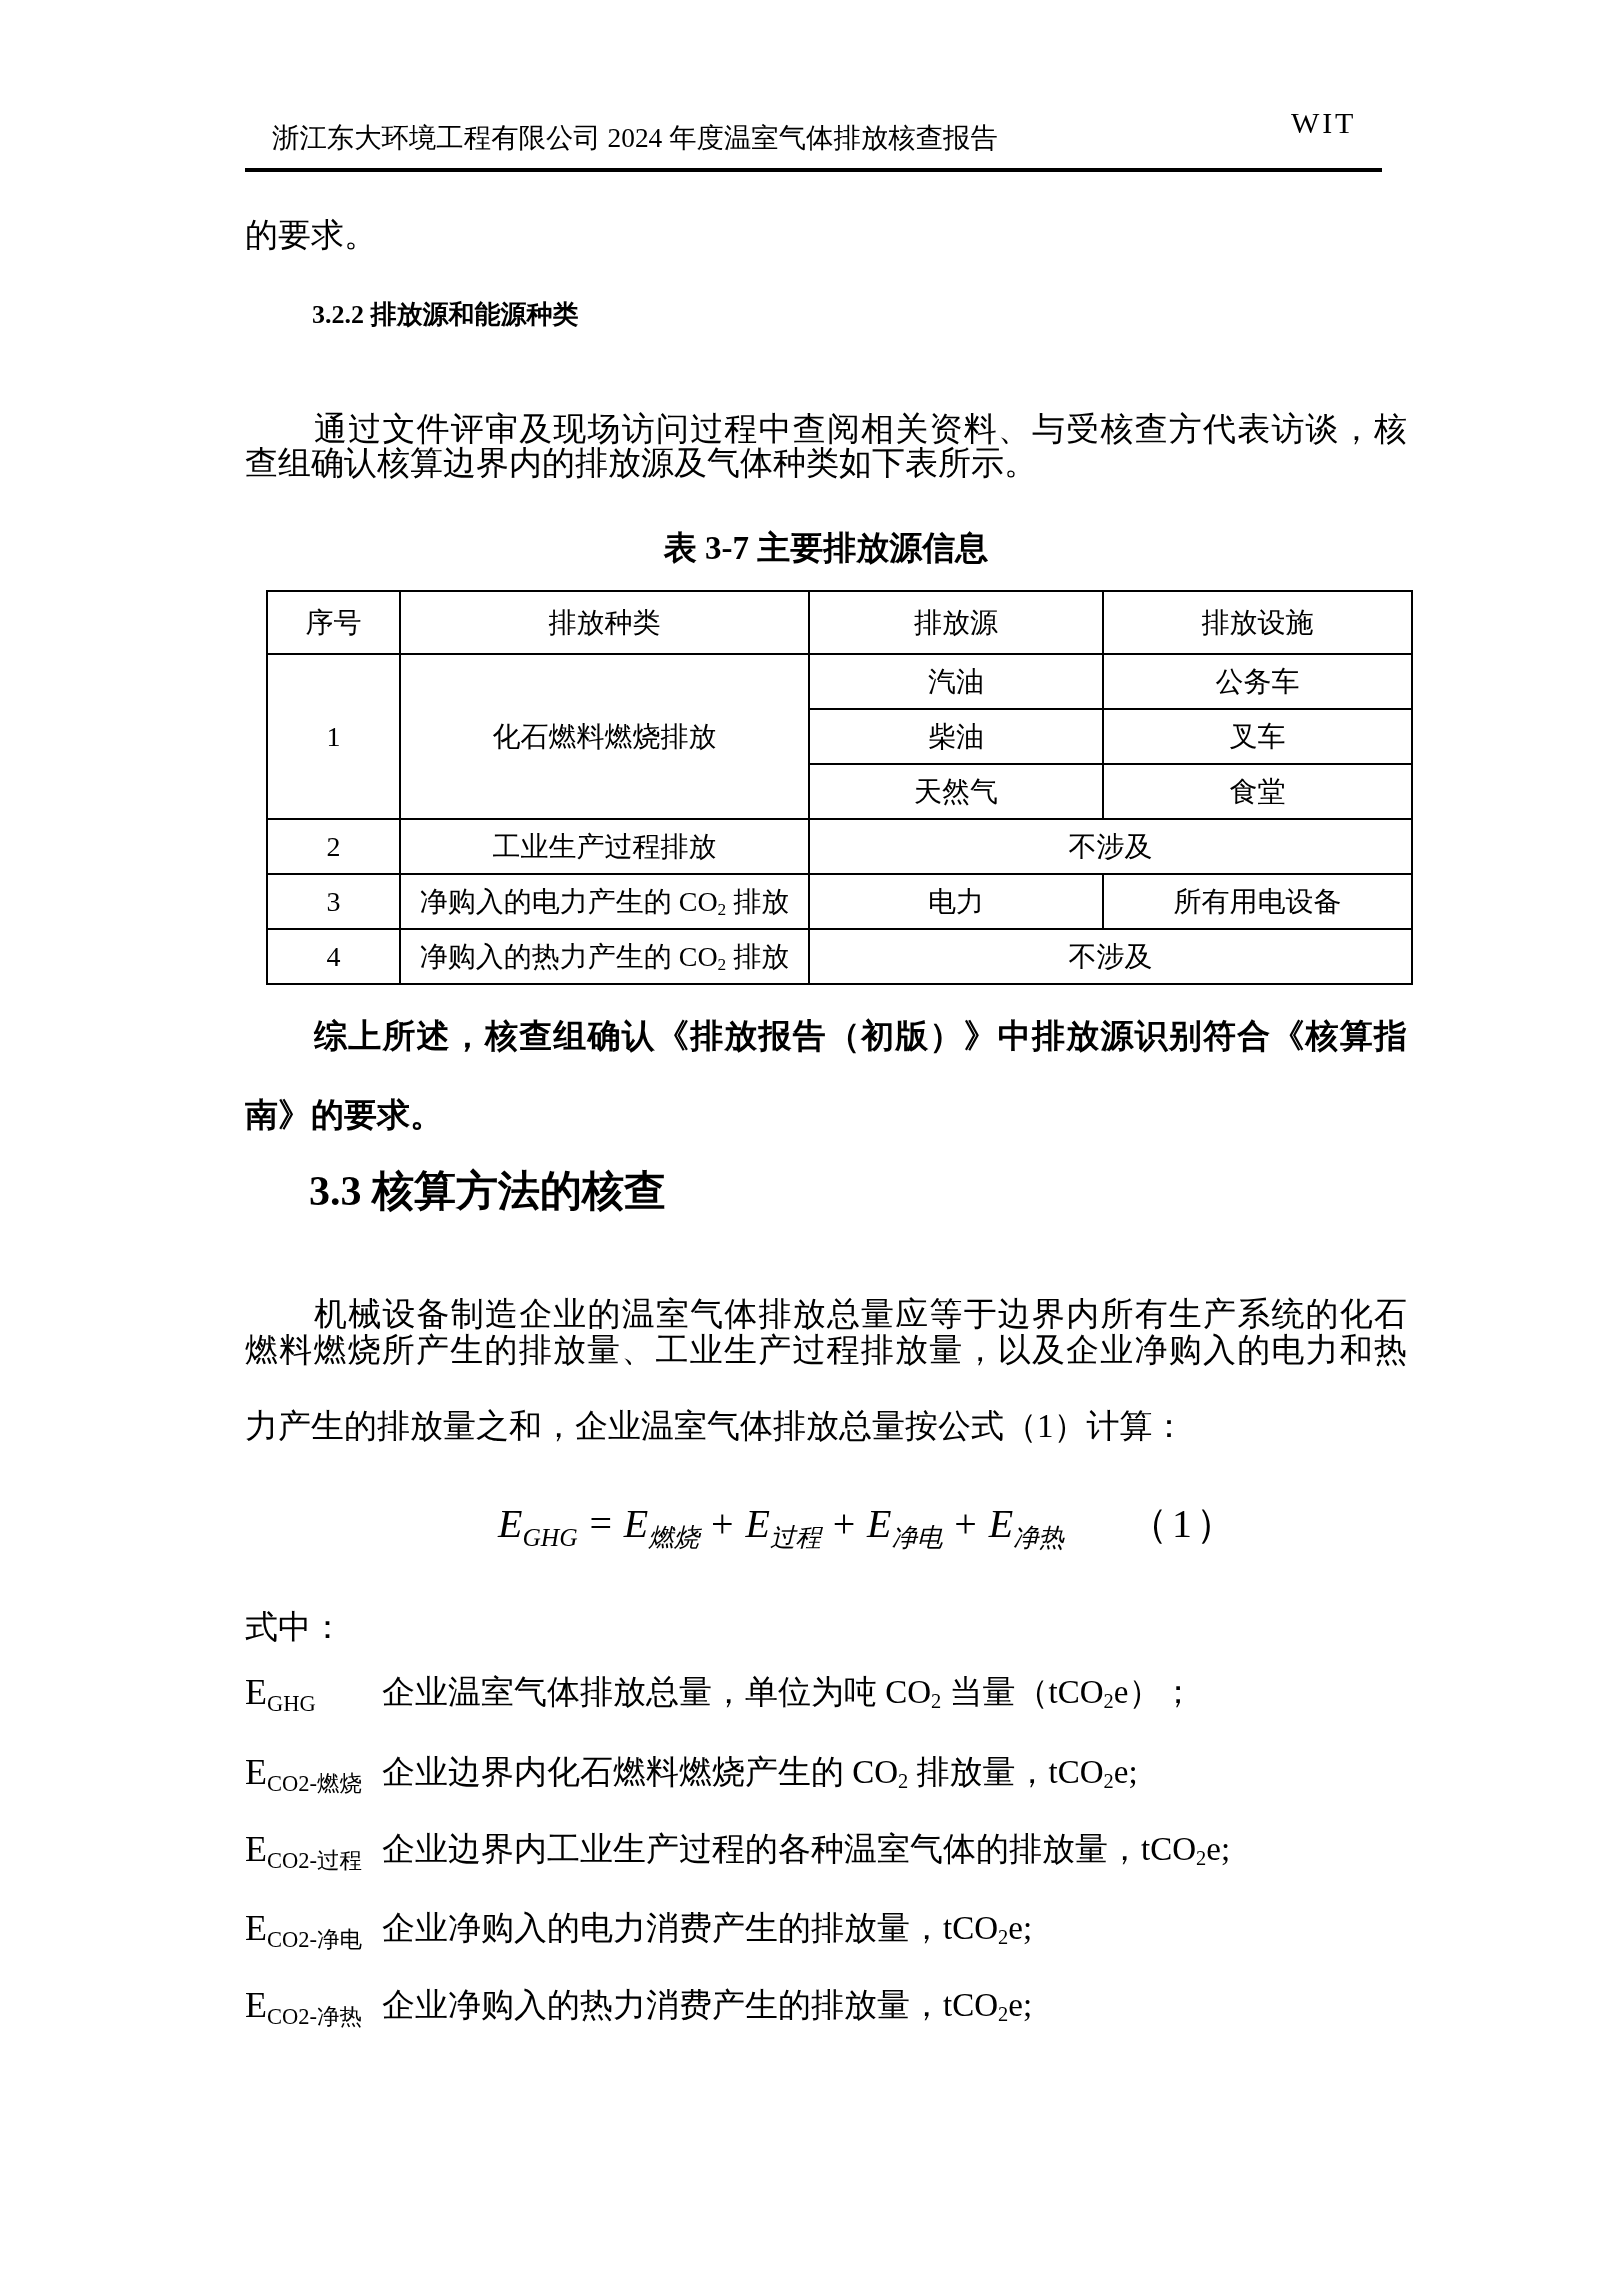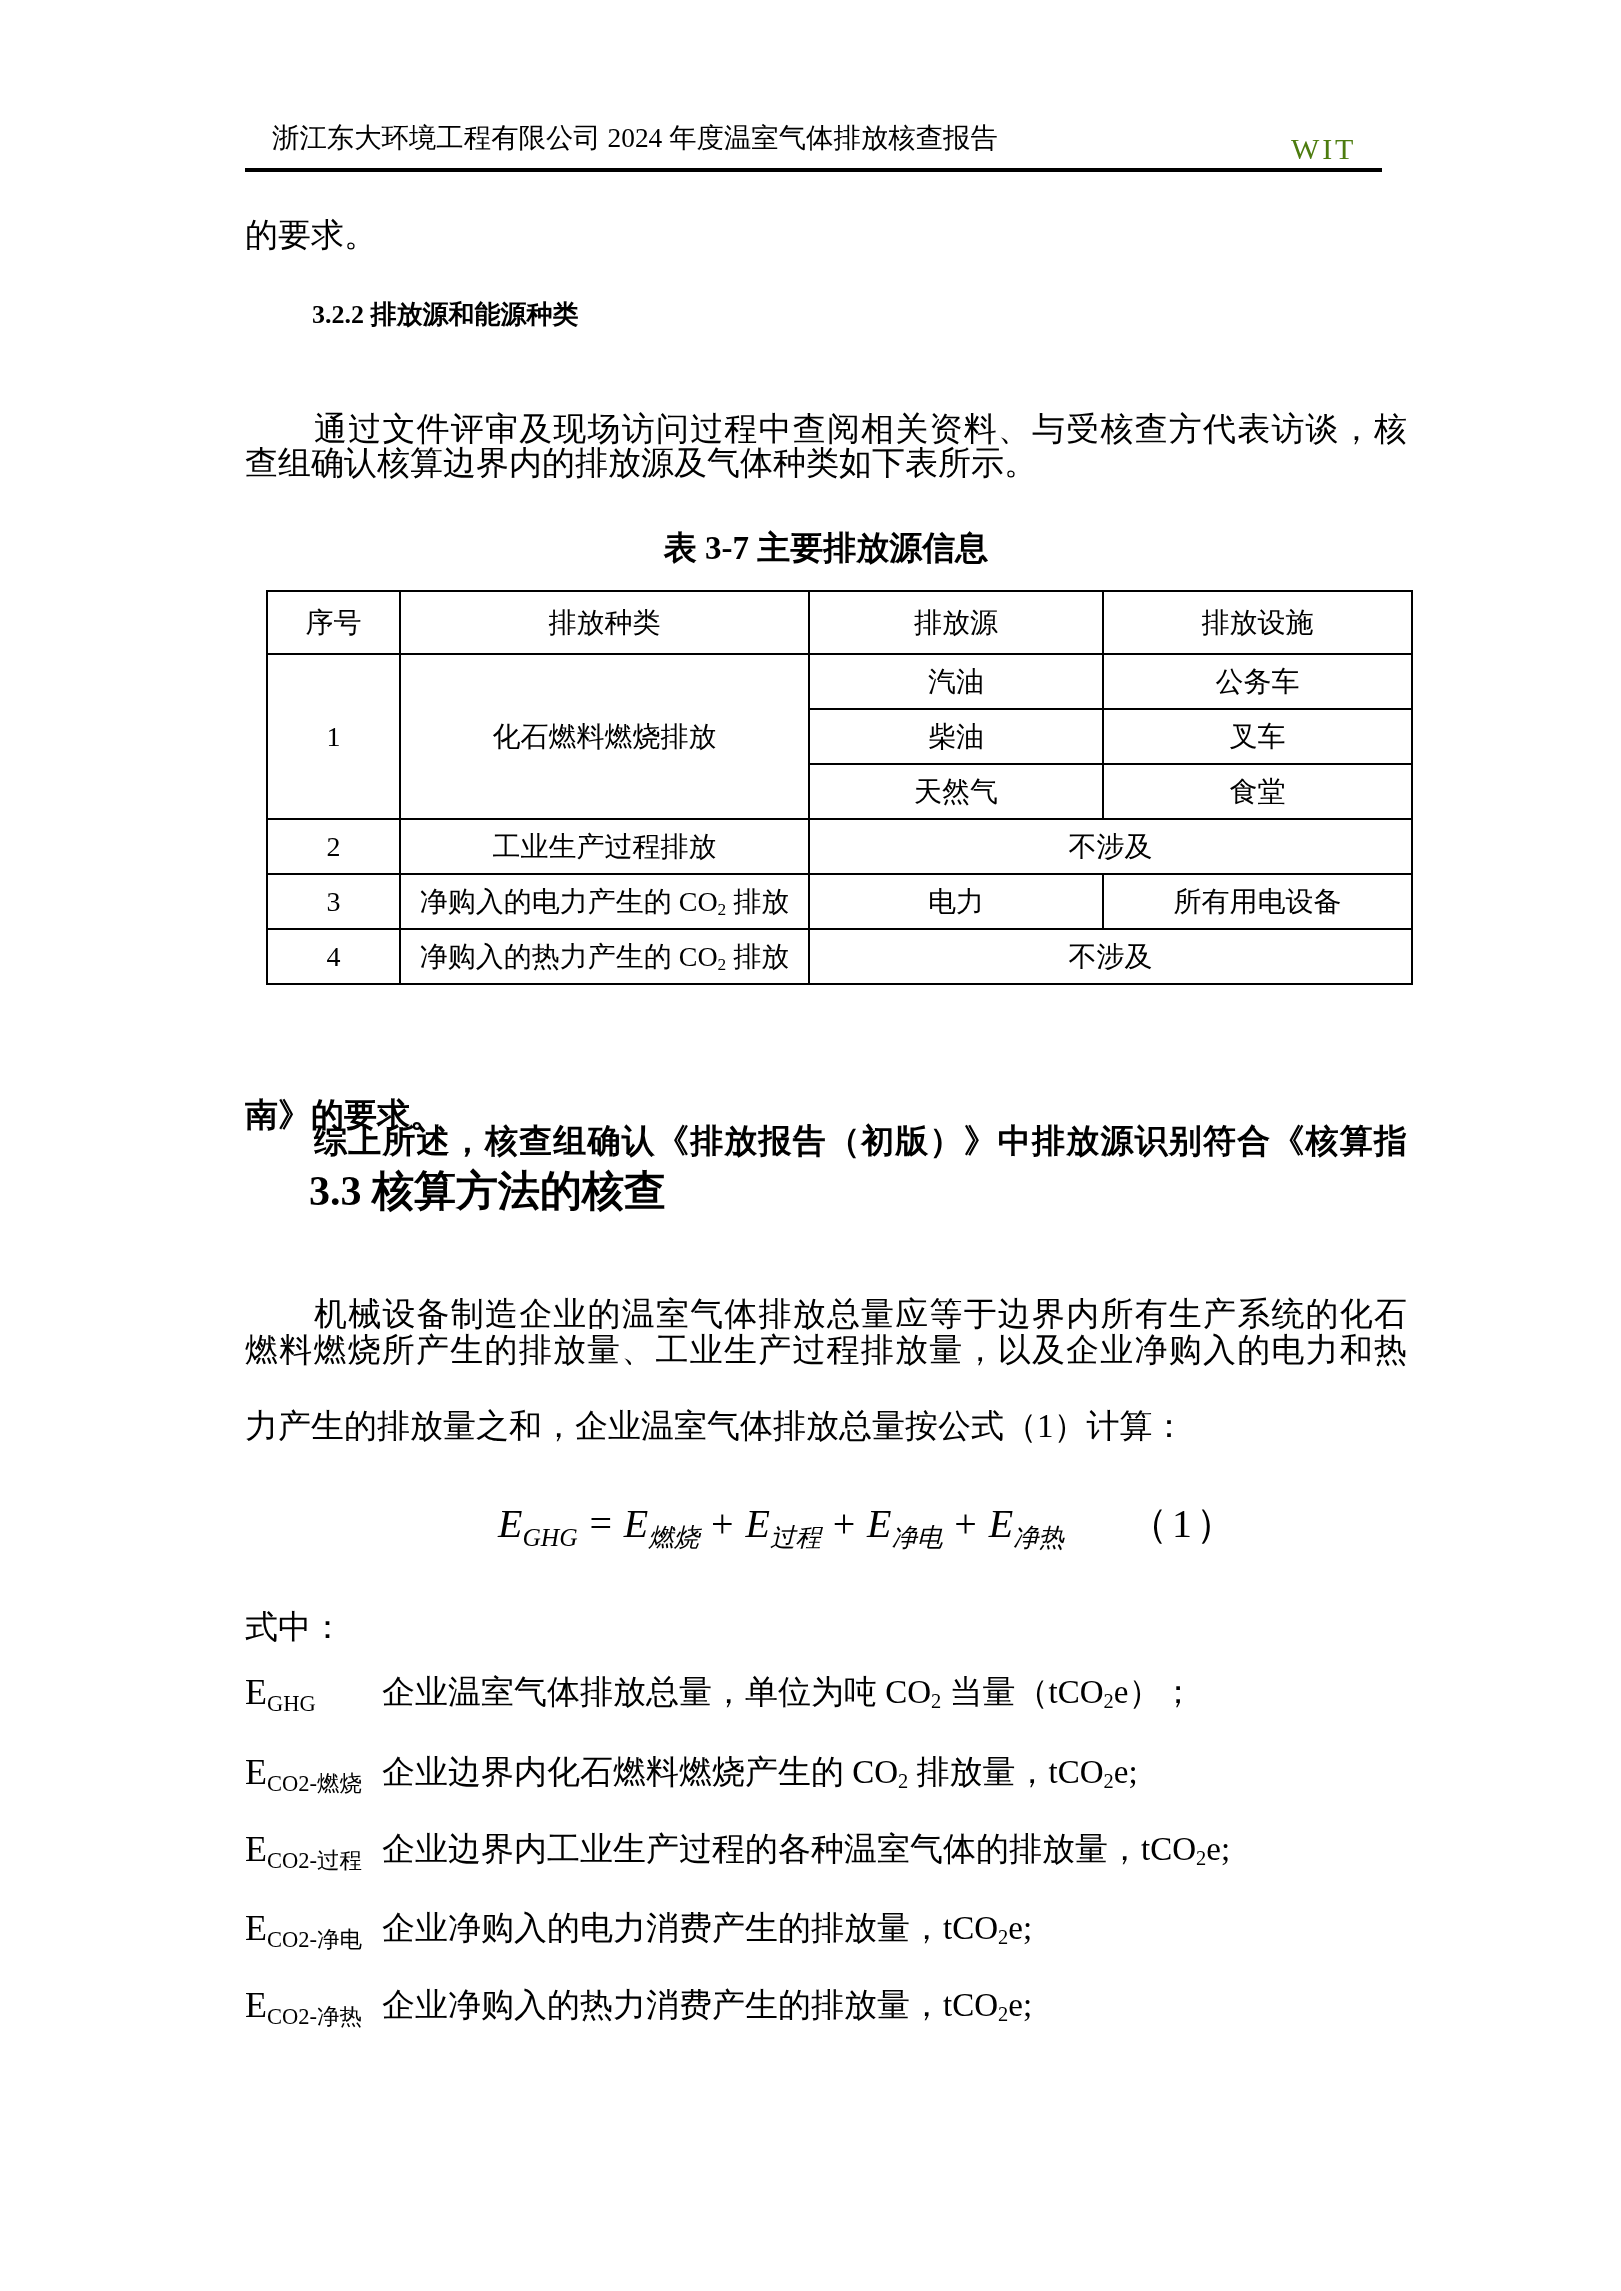--- a/index.html
+++ b/index.html
@@ -1,21 +1,21 @@
 <!DOCTYPE html>
 <html><head>
 <meta charset="utf-8">
 <style>
   html,body{margin:0;padding:0;background:#ffffff;}
   .page{position:relative;width:1621px;height:2028px;background:#ffffff;color:#000;
         font-family:"Liberation Serif","DejaVu Serif",serif;overflow:hidden;}
   .abs{position:absolute;}
   
   .hdr-left{top:120px;left:272px;font-size:27.4px;white-space:nowrap;}
-  .hdr-right{top:132px;left:1291px;font-size:30px;letter-spacing:2.9px;color:#4d7c0f;}
+  .hdr-right{top:106px;left:1291px;font-size:30px;letter-spacing:2.9px;color:#000000;}
   .hdr-rule{top:168px;left:245px;width:1137px;height:3.9px;background:#000;}
   
   .line{position:absolute;left:245px;width:1162px;font-size:33px;line-height:47px;box-sizing:border-box;}
   .just{text-align:justify;text-align-last:justify;text-justify:inter-character;}
   .indent{padding-left:69px;margin-top:40px;}
   .bold{font-weight:700;}
   .h-small{font-size:26px;font-weight:700;line-height:49px;width:auto;white-space:nowrap;}
   .h-large{font-size:42px;font-weight:700;line-height:59px;width:auto;white-space:nowrap;}
   .center{text-align:center;}
   
@@ -104,21 +104,21 @@
       <tr class="gsep">
         <td>4</td>
         <td>
           <span>净购入的热力产生的 CO</span><span class="s">2</span><span> 排放</span>
         </td>
         <td colspan="2">不涉及</td>
       </tr>
     </tbody>
   </table>
 
-  <div class="line just indent bold" style="top:1078px">综上所述，核查组确认《排放报告（初版）》中排放源识别符合《核算指</div>
+  <div class="line just indent bold" style="top:973px">综上所述，核查组确认《排放报告（初版）》中排放源识别符合《核算指</div>
   <div class="line bold" style="top:1092px">南》的要求。</div>
 
   <div class="abs h-large" style="top:1162px;left:309px">3.3 核算方法的核查</div>
   <div class="line just" style="top:1327px">燃料燃烧所产生的排放量、工业生产过程排放量，以及企业净购入的电力和热</div>
   <div class="line just indent" style="top:1251px">机械设备制造企业的温室气体排放总量应等于边界内所有生产系统的化石</div>
   <div class="line" style="top:1403px">力产生的排放量之和，企业温室气体排放总量按公式（1）计算：</div>
 
   <div class="abs formula">
     <span class="f-main">
       <span>E</span><span class="f-sub">GHG</span><span class="f-op">=</span><span>E</span><span class="f-sub">燃烧</span><span class="f-op">+</span><span>E</span><span class="f-sub">过程</span><span class="f-op">+</span><span>E</span><span class="f-sub">净电</span><span class="f-op">+</span><span>E</span><span class="f-sub">净热</span>

